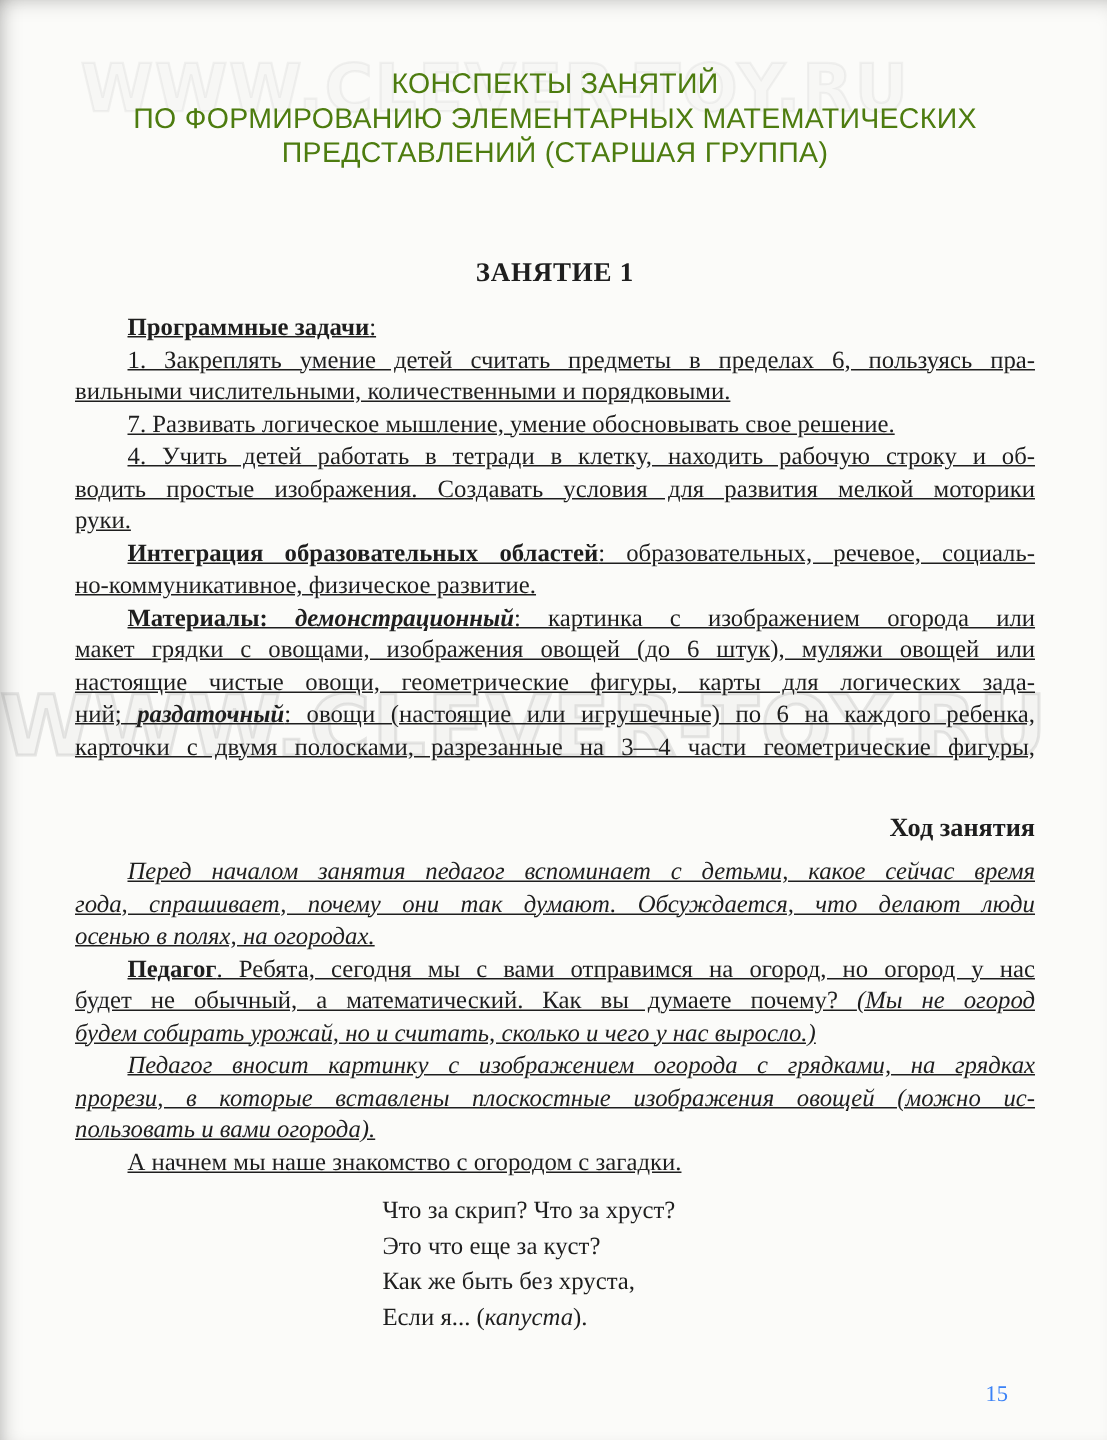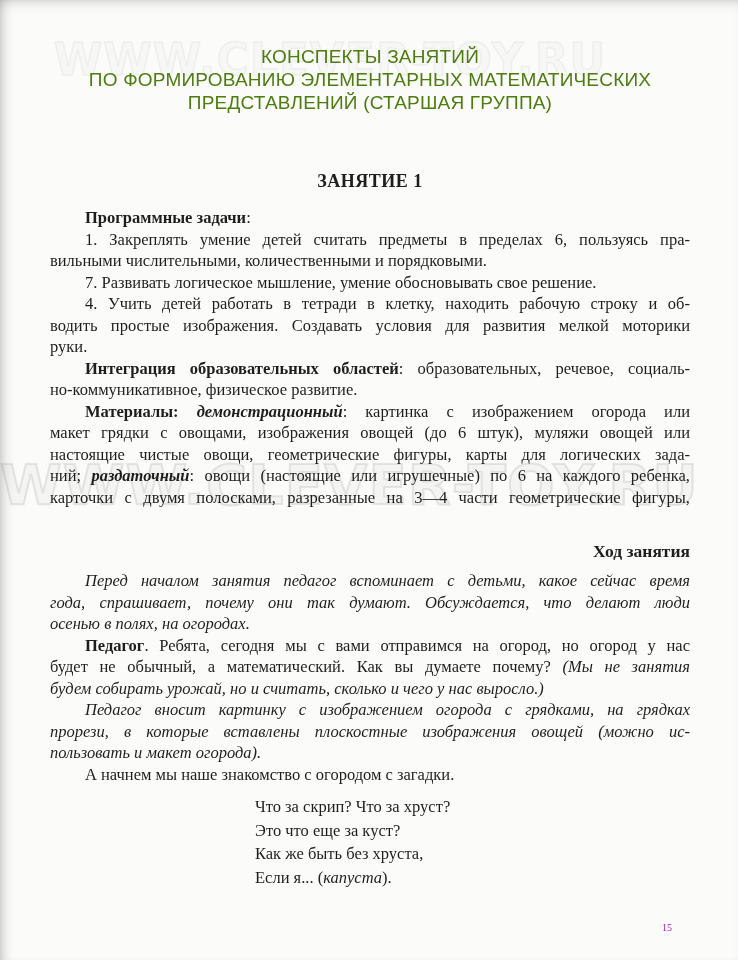--- a/index.html
+++ b/index.html
@@ -35,42 +35,42 @@
     font-size:19px;line-height:23px;color:#4d7c0f;letter-spacing:0.2px;
   }
   .lesson{
     position:relative;z-index:2;
     margin:56px 0 0;text-align:center;
     font-weight:bold;font-size:18px;line-height:22px;letter-spacing:0.5px;
   }
   .body-text{
     position:relative;z-index:2;
     margin-top:15px;
-    font-size:16.5px;line-height:21.5px;
+    font-size:16.5px;line-height:21.5px;text-decoration:underline;
   }
   #section-course{margin-top:8px;}
   .section-h{
     position:relative;z-index:2;
     margin:32px 0 0;text-align:right;
     font-weight:bold;font-size:17.5px;line-height:22px;
   }
   .tline{text-align:left;}
   .tline.just{text-align:justify;text-align-last:justify;}
   .tline.indent{text-indent:35px;}
   .st-b{font-weight:bold;}
   .st-i{font-style:italic;}
   .st-bi{font-weight:bold;font-style:italic;}
   .riddle{
     position:relative;z-index:2;
     margin:10px 0 0 205px;
     font-size:16.5px;line-height:23.5px;
   }
   .page-number{
     position:absolute;top:922px;right:66px;z-index:2;
-    font-size:10px;color:#a21caf;
+    font-size:15px;color:#3b82f6;
   }
 </style>
 </head>
 <body>
 
 <div class="page">
 
   <div class="wm" id="wm-top">WWW.CLEVER-TOY.RU</div>
   <div class="wm" id="wm-mid">WWW.CLEVER-TOY.RU</div>
 
@@ -99,25 +99,25 @@
       <div class="tline just"><span>карточки с двумя полосками, разрезанные на 3—4 части геометрические фигуры,</span></div>
     </section>
 
   <div class="section-h">Ход занятия</div>
 
   <section class="body-text" id="section-course">
       <div class="tline indent just"><span class="st-i">Перед началом занятия педагог вспоминает с детьми, какое сейчас время</span></div>
       <div class="tline just"><span class="st-i">года, спрашивает, почему они так думают. Обсуждается, что делают люди</span></div>
       <div class="tline"><span class="st-i">осенью в полях, на огородах.</span></div>
       <div class="tline indent just"><span class="st-b">Педагог</span><span>. Ребята, сегодня мы с вами отправимся на огород, но огород у нас</span></div>
-      <div class="tline just"><span>будет не обычный, а математический. Как вы думаете почему? </span><span class="st-i">(Мы не занятия</span></div>
+      <div class="tline just"><span>будет не обычный, а математический. Как вы думаете почему? </span><span class="st-i">(Мы не огород</span></div>
       <div class="tline"><span class="st-i">будем собирать урожай, но и считать, сколько и чего у нас выросло.)</span></div>
       <div class="tline indent just"><span class="st-i">Педагог вносит картинку с изображением огорода с грядками, на грядках</span></div>
       <div class="tline just"><span class="st-i">прорези, в которые вставлены плоскостные изображения овощей (можно ис-</span></div>
-      <div class="tline"><span class="st-i">пользовать и макет огорода).</span></div>
+      <div class="tline"><span class="st-i">пользовать и вами огорода).</span></div>
       <div class="tline indent"><span>А начнем мы наше знакомство с огородом с загадки.</span></div>
     </section>
 
   <div class="riddle">
       <div class="tline"><span>Что за скрип? Что за хруст?</span></div>
       <div class="tline"><span>Это что еще за куст?</span></div>
       <div class="tline"><span>Как же быть без хруста,</span></div>
       <div class="tline"><span>Если я... (</span><span class="st-i">капуста</span><span>).</span></div>
     </div>
 

